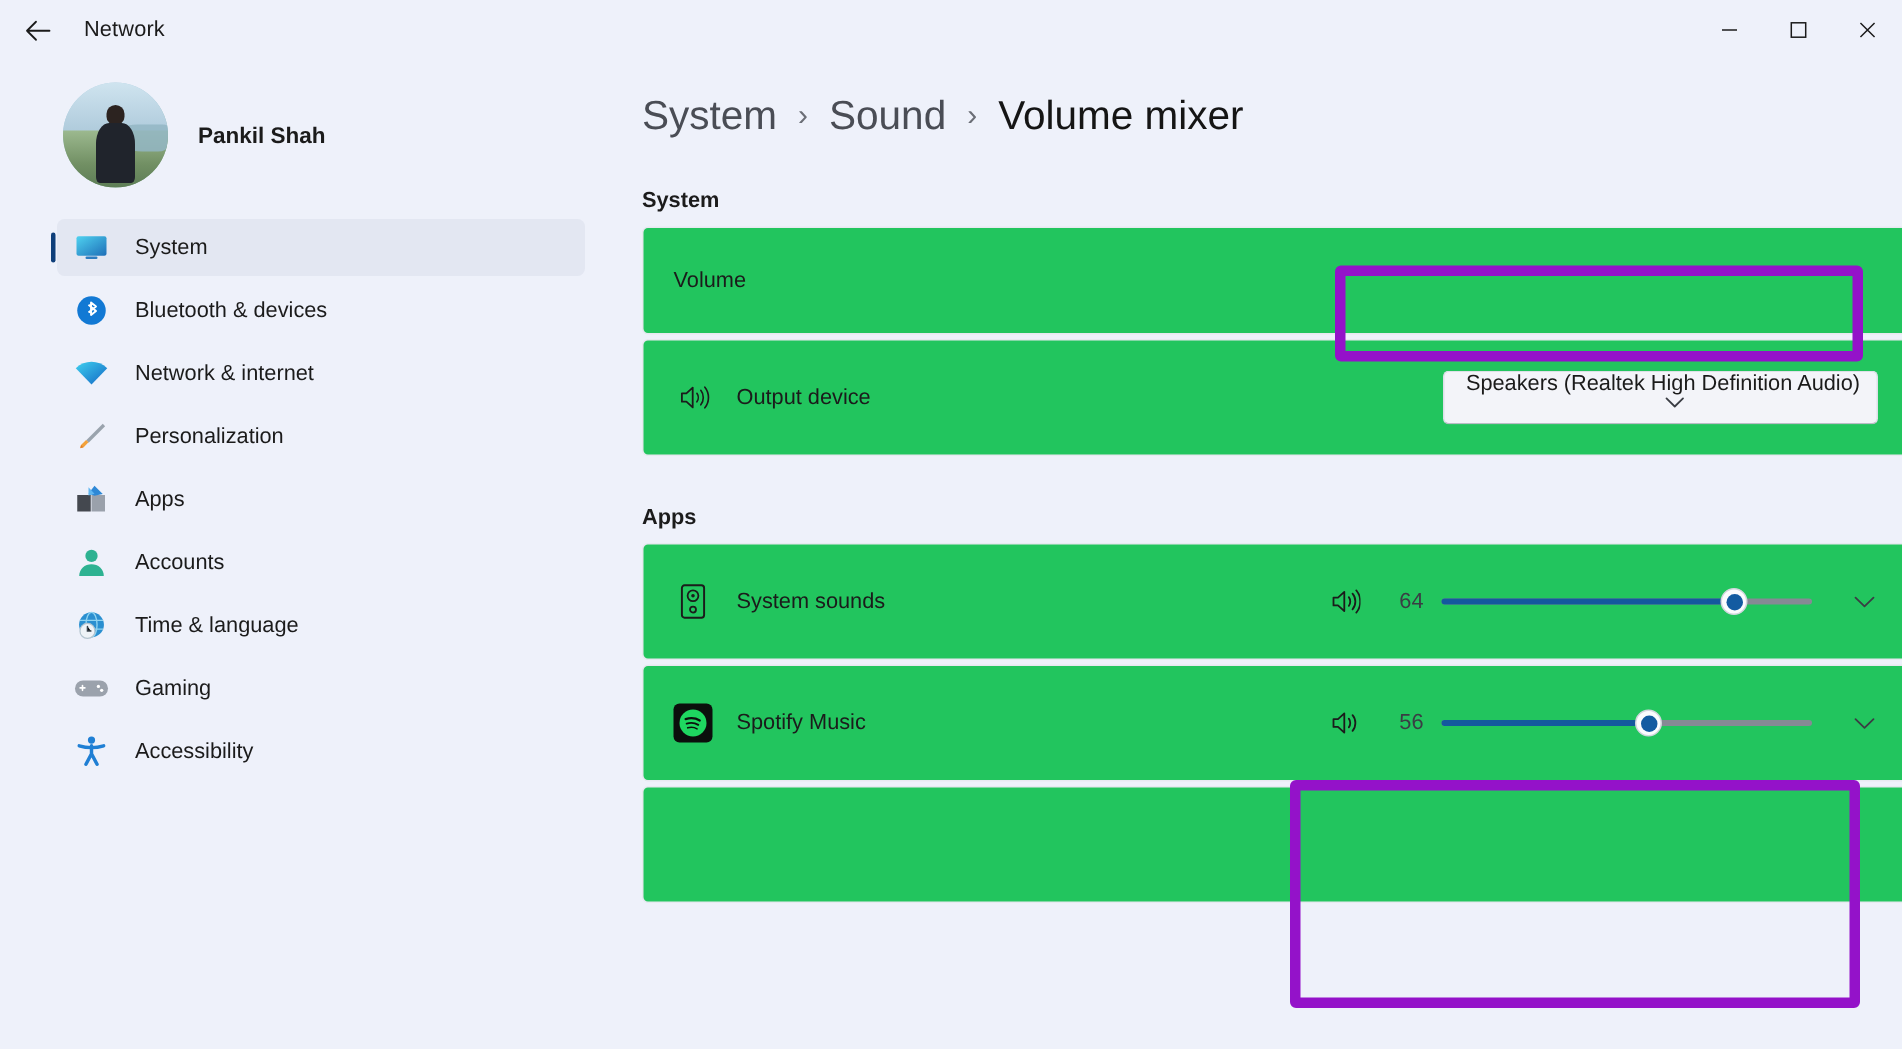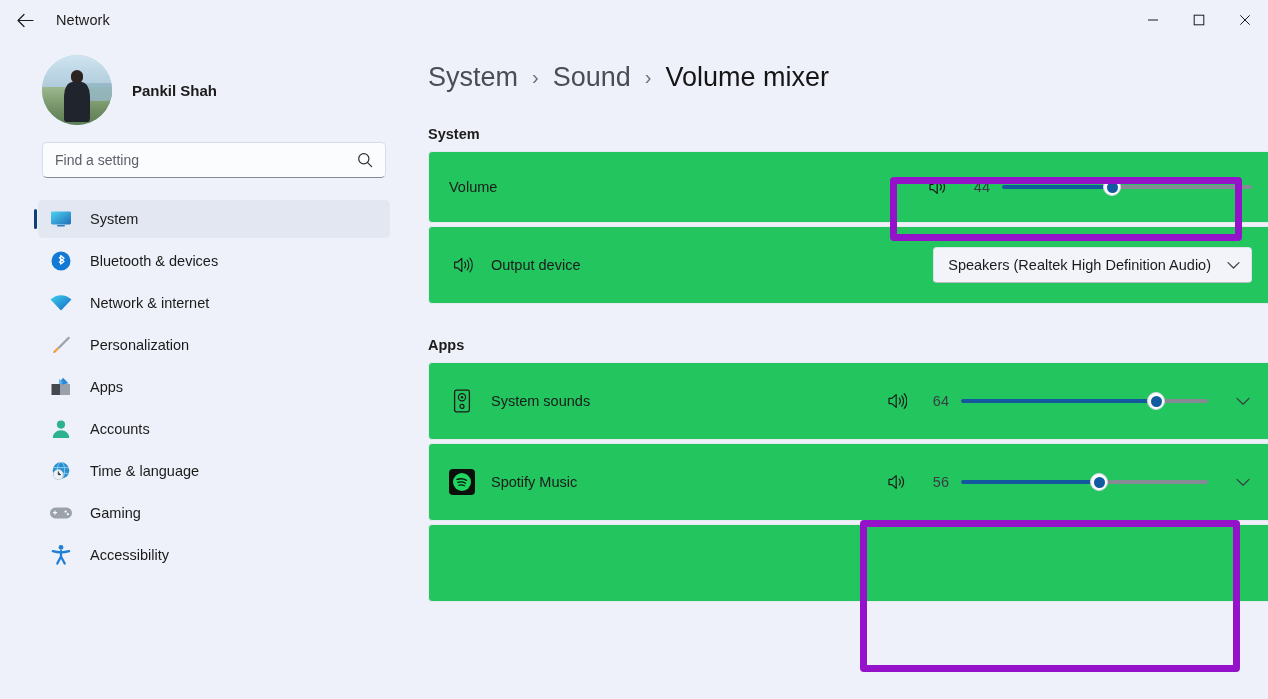--- a/index.html
+++ b/index.html
@@ -119,21 +119,21 @@
       background:#fbfcfe; border:1px solid #d3d6de; transform:translateX(-9px);
       display:flex; align-items:center; justify-content:center; }
   .thumb i { width:11px; height:11px; border-radius:50%; background:#135ba1;
       display:block; }
 
   
   .dropdown {
     height:36px; background:#f3f4f9; border:1px solid #dde0e8;
     border-bottom:1.4px solid #b9bcc5;
     border-radius:4px; display:flex; align-items:center; padding:0 11px 0 14px;
-    cursor:pointer; font-size:14.5px; color:#1b1b1b;
+    cursor:pointer; font-size:14.5px; color:#1b1b1b;flex-direction:column;
   }
   .dd-chev { margin-left:16px; color:#3a3d44; display:flex; }
   .row-chev { margin-left:26px; color:#3a3d44; cursor:pointer; display:flex;
       width:18px; justify-content:center; }
 
   
   .hl {
     position:absolute; border:7px solid #9412c9; border-radius:4px;
     pointer-events:none; z-index:20;
   }
@@ -182,31 +182,20 @@
           <div class="land"></div>
           <div class="water"></div>
         <div class="person">
             <div class="head"></div>
             <div class="body"></div>
           </div>
       </div>
       <div class="profile-name">Pankil Shah</div>
     </div>
 
-    <div class="search-wrap">
-      <div class="search-box">
-        <input class="search-input" type="text" placeholder="Find a setting" style="">
-        <span class="search-icon">
-          <svg width="16" height="16" viewBox="0 0 16 16" fill="none">
-            <circle cx="6.8" cy="6.8" r="5.1" stroke="#2a2d34" stroke-width="1.2"></circle>
-            <path d="M10.6 10.6L14.6 14.6" stroke="#2a2d34" stroke-width="1.2" stroke-linecap="round"></path>
-          </svg>
-        </span>
-      </div>
-    </div>
 
     <div class="navlist">
 
       <div class="nav-item active">
         <span class="nav-ico">
           <svg width="22" height="18" viewBox="0 0 22 18">
             <defs>
                 <linearGradient id="gMon" x1="0" y1="0" x2="1" y2="1">
               <stop offset="0" stop-color="#4fd2f0"></stop>
                   <stop offset="1" stop-color="#1e6fb8"></stop>
@@ -325,39 +314,20 @@
       <span class="crumb-sep">›</span>
       <span class="crumb current">Volume mixer</span>
     </div>
 
     <div class="section-label">System</div>
 
     <div class="card-group">
 
       <div class="card">
         <div class="card-title">Volume</div>
-        <div class="card-right">
-          <div class="vol-ctl">
-            <span class="spk-ico">
-              <svg width="20" height="18" viewBox="0 0 20 18" fill="none">
-                <path d="M2 6.4h3L9.2 2.6v12.8L5 11.6H2z" stroke="#1b1b1b" stroke-width="1.2" stroke-linejoin="round"></path>
-                <path d="M12.2 6.1c1.3 1.6 1.3 4.2 0 5.8" stroke="#1b1b1b" stroke-width="1.2" stroke-linecap="round"></path>
-                <path d="M14.7 3.8c2.5 2.8 2.5 7.6 0 10.4" stroke="#1b1b1b" stroke-width="1.2" stroke-linecap="round"></path>
-              </svg>
-            </span>
-            <span class="vol-num">44</span>
-            <span class="slider" style="width:250px">
-              <span class="track"></span>
-              <span class="fill" id="f-vol" style="width: 110px;"></span>
-              <span class="thumb" id="t-vol" style="left: 110px;">
-                  <i></i>
-                </span>
-            </span>
-          </div>
-        </div>
       </div>
 
       <div class="card tall">
         <span class="card-ico">
           <svg width="22" height="18" viewBox="0 0 22 18" fill="none">
             <path d="M1.6 6.2h3L8.8 2.4v13.2L4.6 11.8h-3z" stroke="#1b1b1b" stroke-width="1.2" stroke-linejoin="round"></path>
             <path d="M11.6 6.2c1.2 1.6 1.2 4.1 0 5.7" stroke="#1b1b1b" stroke-width="1.1" stroke-linecap="round"></path>
             <path d="M14.2 4.2c2.2 2.7 2.2 7 0 9.7" stroke="#1b1b1b" stroke-width="1.1" stroke-linecap="round"></path>
             <path d="M16.9 2.1c3.2 3.9 3.2 9.9 0 13.8" stroke="#1b1b1b" stroke-width="1.1" stroke-linecap="round"></path>
           </svg>

